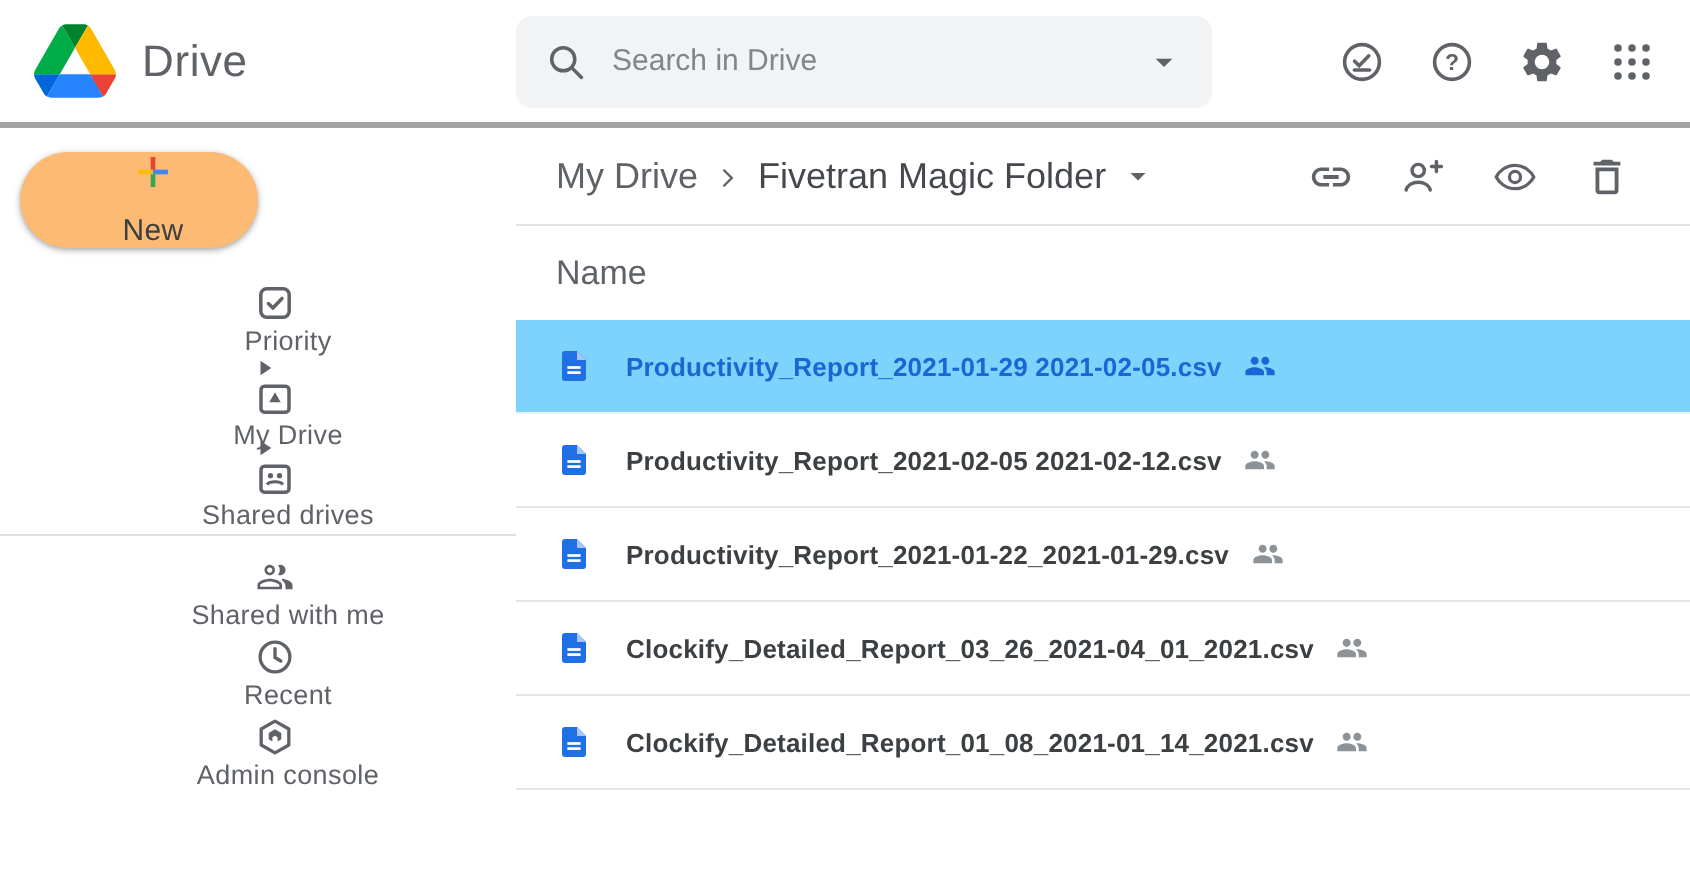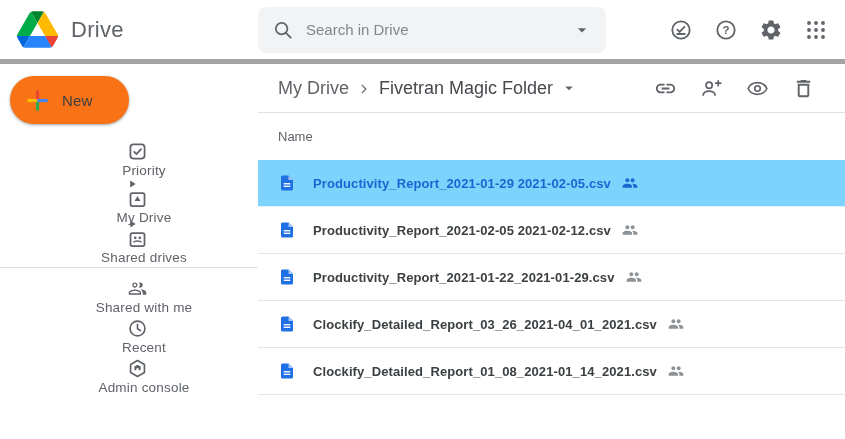--- a/index.html
+++ b/index.html
@@ -1,20 +1,20 @@
 <!DOCTYPE html>
 <html><head>
 <meta charset="utf-8">
 <style>
   * { margin:0; padding:0; box-sizing:border-box; }
   html,body { width:845px; height:439px; overflow:hidden; background:#fff;
               font-family:"Liberation Sans", sans-serif; }
 
   
-  .header { height:64px; display:flex; align-items:center; border-bottom:5px solid #a3a3a3; }
+  .header { height:64px; display:flex; align-items:center; border-bottom:3px solid #a3a3a3; }
   .logo-section { width:258px; flex-shrink:0; display:flex; align-items:center; padding-left:17px; gap:13px; }
   .logo-section svg { width:41px; height:37px; }
   .app-name { font-size:22px; color:#5f6368; letter-spacing:.3px; }
 
   .search-wrap { width:348px; height:46px; background:#f1f3f4; border-radius:8px;
                  display:flex; align-items:center; padding:0 14px; }
   .search-wrap .mag { width:22px; height:22px; color:#5f6368; flex-shrink:0; margin-right:12px; cursor:pointer; }
   .search-input { flex:1; border:none; outline:none; background:transparent; font-size:15px;
                   color:#202124; font-family:inherit; }
   .search-input::placeholder { color:#80868b; }
@@ -23,23 +23,23 @@
   .header-icons { margin-left:auto; display:flex; align-items:center; gap:5px; padding-right:9px; }
   .icon-btn { width:40px; height:40px; border-radius:50%; display:flex; align-items:center;
               justify-content:center; color:#5f6368; cursor:pointer; }
   .icon-btn svg { width:24px; height:24px; }
 
   
   .main { display:flex; height:375px; }
 
   
   .sidebar { width:258px; flex-shrink:0; padding-top:12px; }
-  .new-btn { margin-left:10px; height:48px; width:119px; border-radius:24px; background:#f97316;
+  .new-btn { margin-left:10px; height:48px; width:119px; border-radius:24px; background:#fdba74;
              display:flex; align-items:center; padding-left:14px; gap:11px; cursor:pointer;
-             box-shadow:0 1px 2px 0 rgba(60,64,67,.30), 0 1px 3px 1px rgba(60,64,67,.15); }
+             box-shadow:0 1px 2px 0 rgba(60,64,67,.30), 0 1px 3px 1px rgba(60,64,67,.15);flex-direction:column; }
   .new-btn svg { width:27px; height:27px; }
   .new-label { font-size:15px; color:#3c4043; font-weight:500; letter-spacing:.2px; }
 
   .nav { margin-top:15px; }
   .nav-item { height:40px; display:flex; align-items:center; padding-left:12px; cursor:pointer; color:#5f6368;flex-direction:column; }
   .caret-slot { width:15px; display:flex; align-items:center; }
   .caret-slot svg { width:9px; height:10px; }
   .nav-icon { width:24px; height:24px; margin-left:5px; display:flex; align-items:center; justify-content:center; }
   .nav-icon svg { width:21px; height:21px; }
   .nav-label { margin-left:18px; font-size:13.5px; font-weight:500; color:#5f6368; letter-spacing:.2px; }
@@ -50,21 +50,21 @@
   .crumb-bar { height:49px; flex-shrink:0; display:flex; align-items:center;
                padding:0 30px 0 20px; border-bottom:1px solid #e0e3e6; }
   .crumb { font-size:18px; color:#5f6368; cursor:pointer; }
   .crumb.current { color:#45494d; }
   .crumb-chev { width:18px; height:18px; color:#5f6368; margin:2px 6px 0 6px; }
   .crumb-caret { width:18px; height:18px; color:#5f6368; margin-left:7px; cursor:pointer; }
   .toolbar { margin-left:auto; display:flex; align-items:center; gap:23px; }
   .tool-ic { width:23px; height:23px; color:#5f6368; cursor:pointer; }
 
   .name-header { height:47px; flex-shrink:0; display:flex; align-items:center; padding-left:20px;
-                 font-size:13px; color:#5f6368; cursor:pointer; }
+                 font-size:17px; color:#5f6368; cursor:pointer; }
 
   .row { height:47px; flex-shrink:0; display:flex; align-items:center; padding-left:20px;
          border-bottom:1px solid #e6e6e6; cursor:pointer; }
   .row .file-ic { width:18px; height:18px; flex-shrink:0; }
   .row .fname { margin-left:17px; font-size:13px; font-weight:600; color:#3c4043; letter-spacing:.1px;
                 white-space:nowrap; }
   .row .ppl { width:16px; height:16px; margin-left:11px; color:#8d9297; flex-shrink:0; }
   .row.selected { background:#7dd3fc; border-bottom-color:#e8f0fe; }
   .row.selected .fname { color:#1967d2; }
   .row.selected .ppl { color:#1967d2; }

